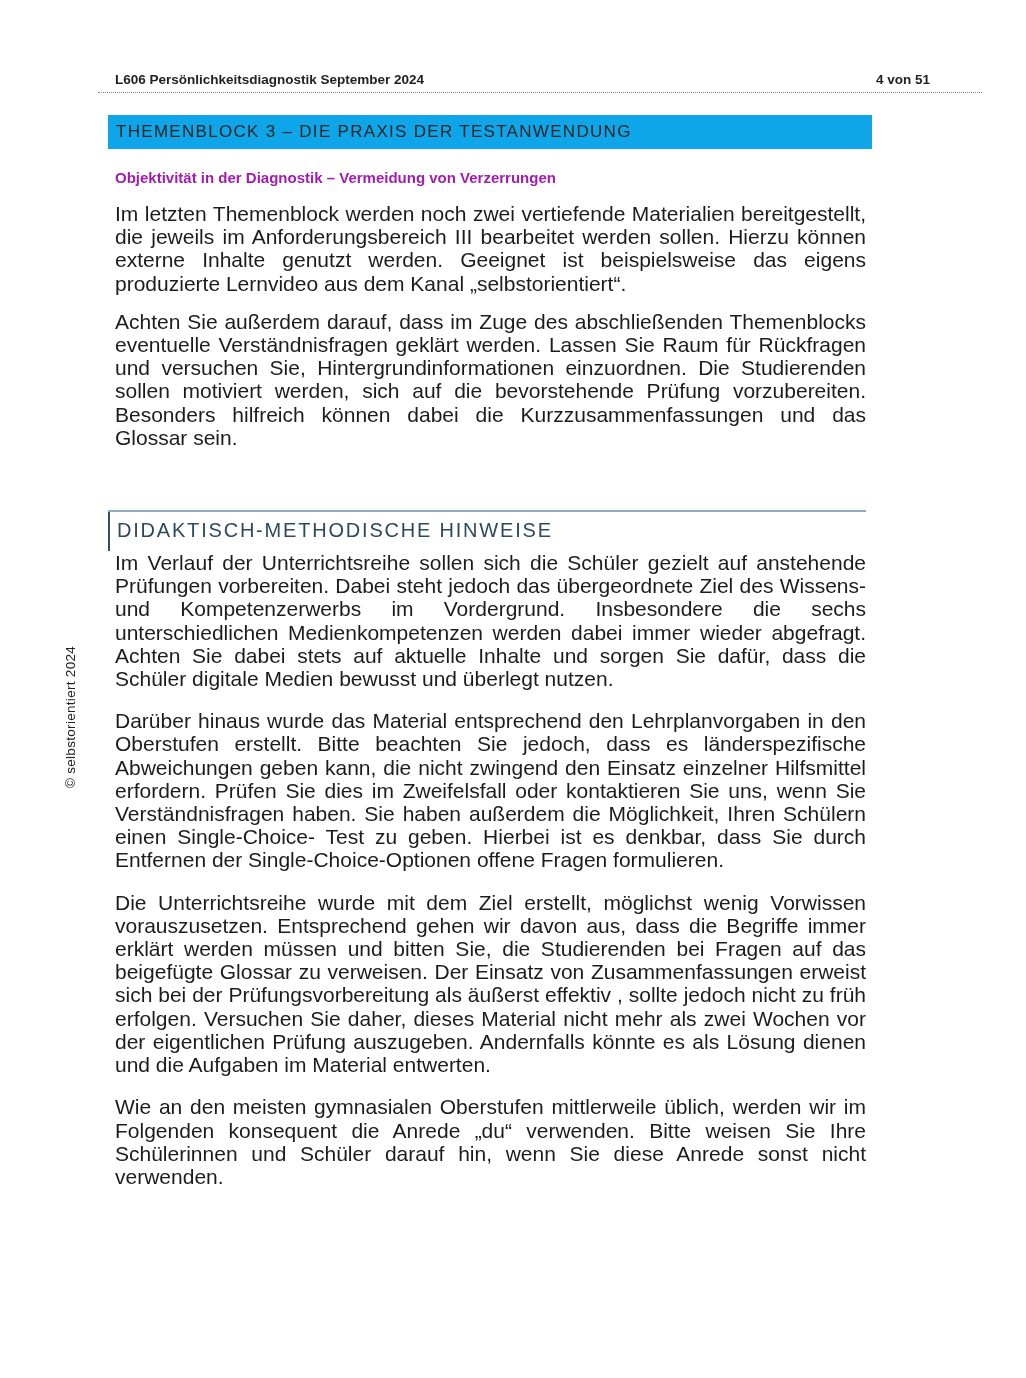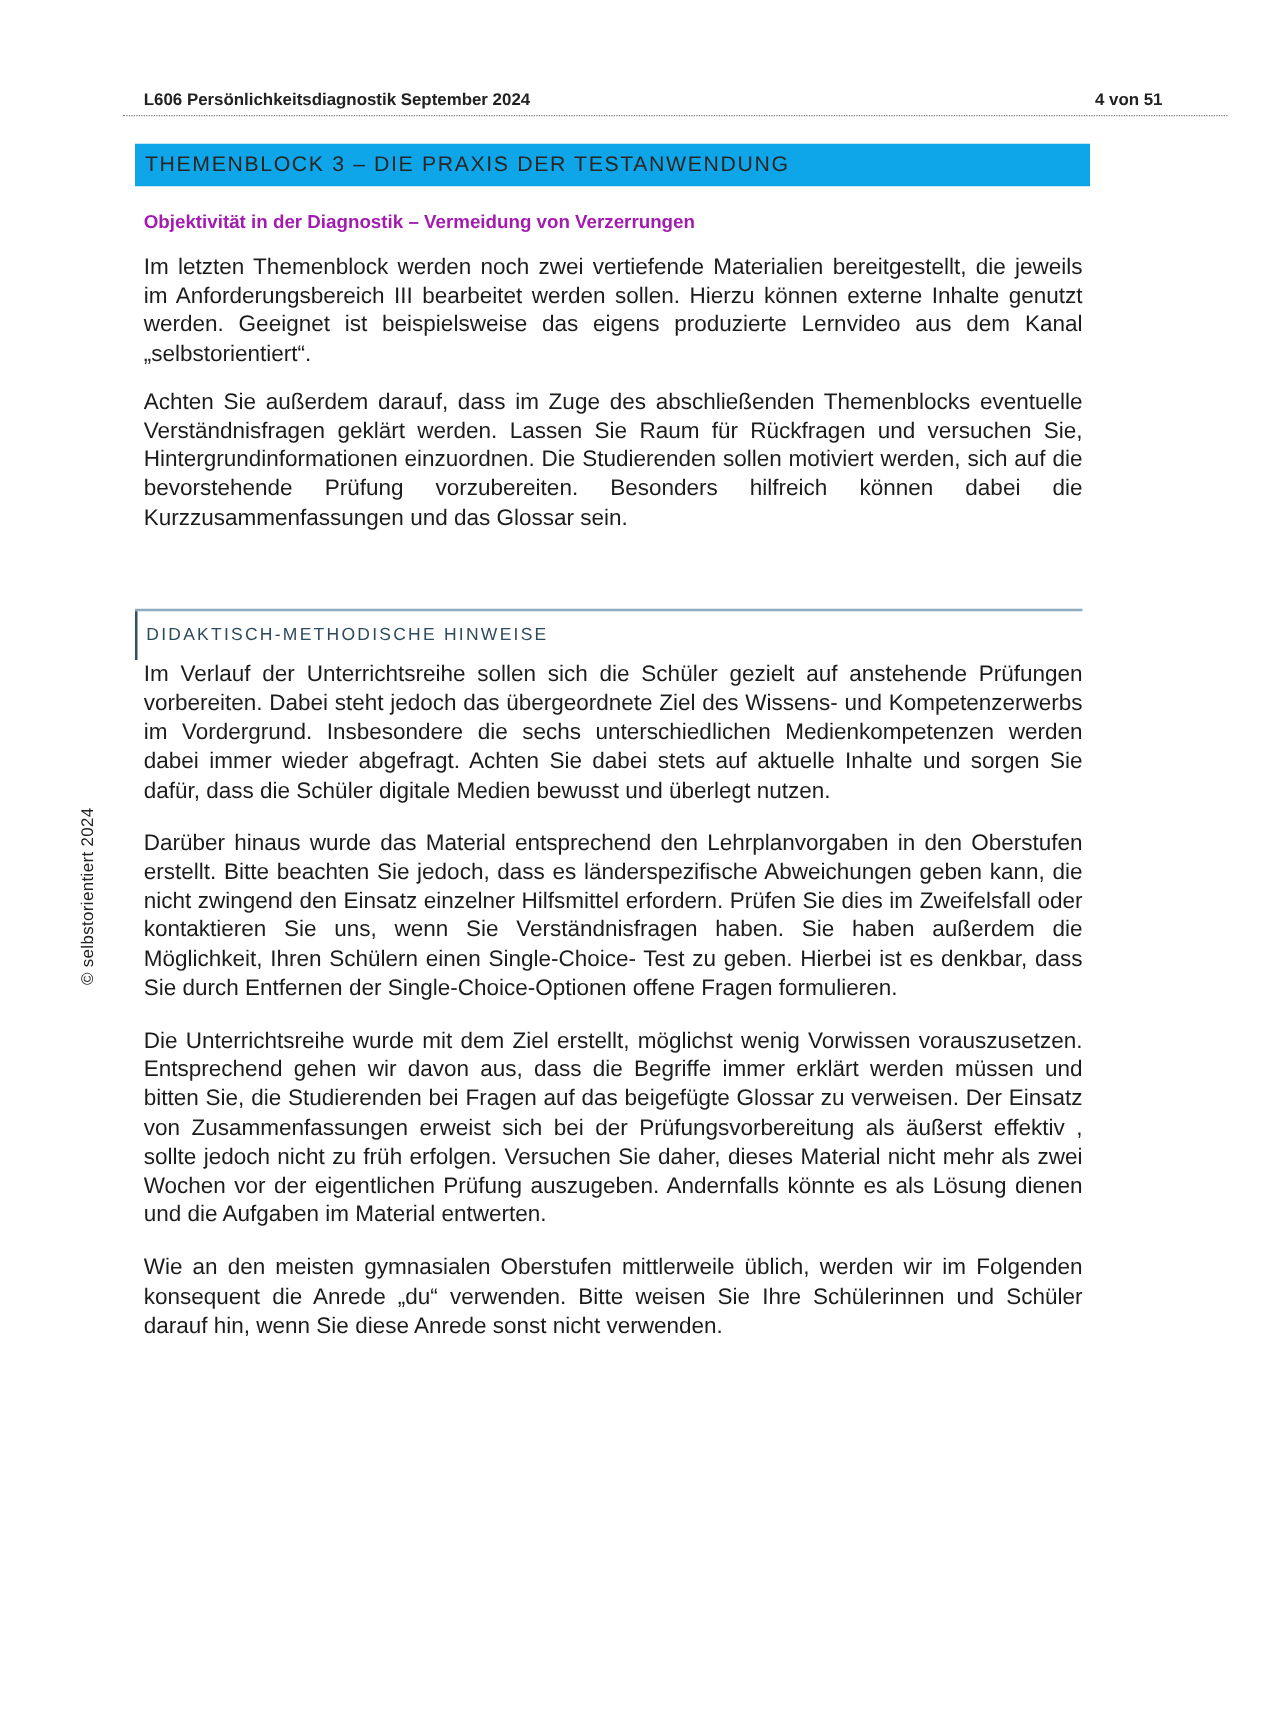--- a/index.html
+++ b/index.html
@@ -55,39 +55,39 @@
     width: 758px;
   }
   .subheading {
     font-size: 15px;
     font-weight: bold;
     color: #a21caf;
     padding-left: 7px;
     line-height: 19px;
   }
   .para {
-    font-size: 18px;
+    font-size: 21px;
     line-height: 23.2px;
     text-align: justify;
     color: #1c1c1c;
     padding-left: 7px;
     margin-top: 15px;
   }
   .subheading + .para { margin-top: 15px; }
   .subheading.second { margin-top: 25px; }
 
   
   .hinweise {
     margin-top: 61px;
     border-top: 2px solid #8fadc0;
   }
   .hinweise-heading {
     border-left: 2px solid #32505f;
     padding: 6px 0 9px 7px;
-    font-size: 14px;
+    font-size: 20px;
     letter-spacing: 1.8px;
     color: #2d4a5c;
     font-weight: normal;
     line-height: 24px;
   }
   .hinweise .para { margin-top: 19px; }
   .hinweise .para:first-of-type { margin-top: 0; }
 
   
   .copyright {

